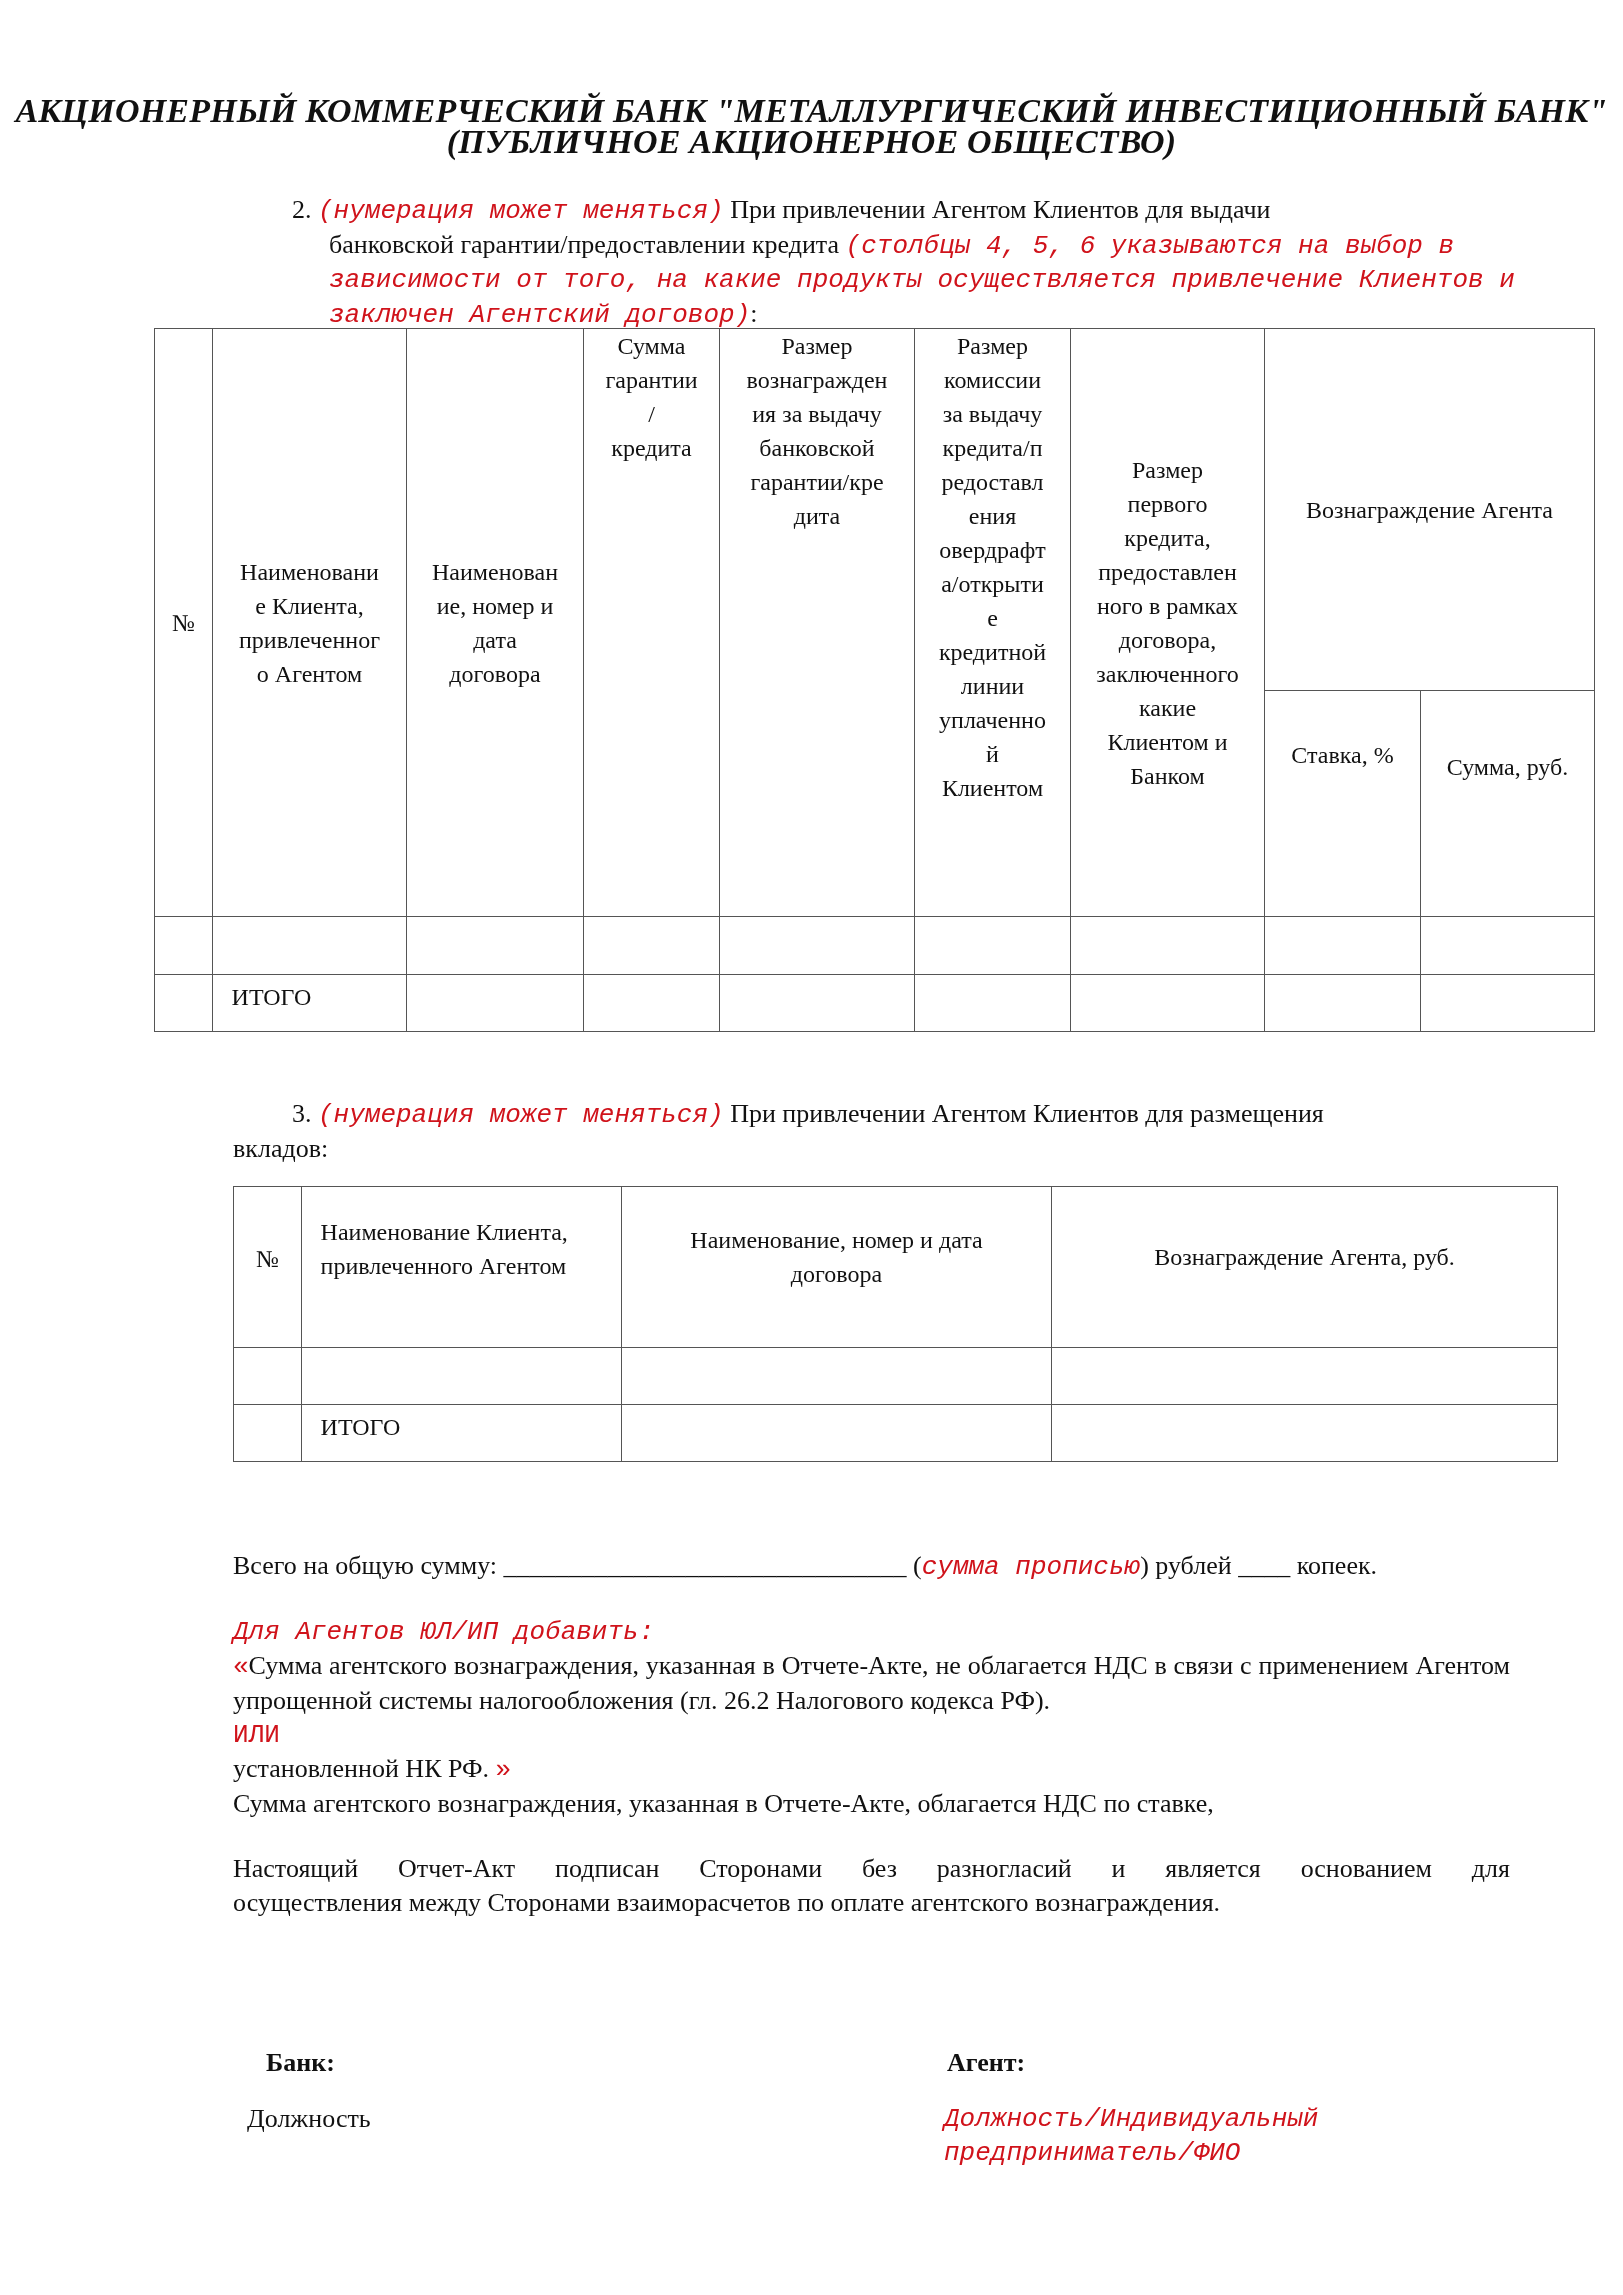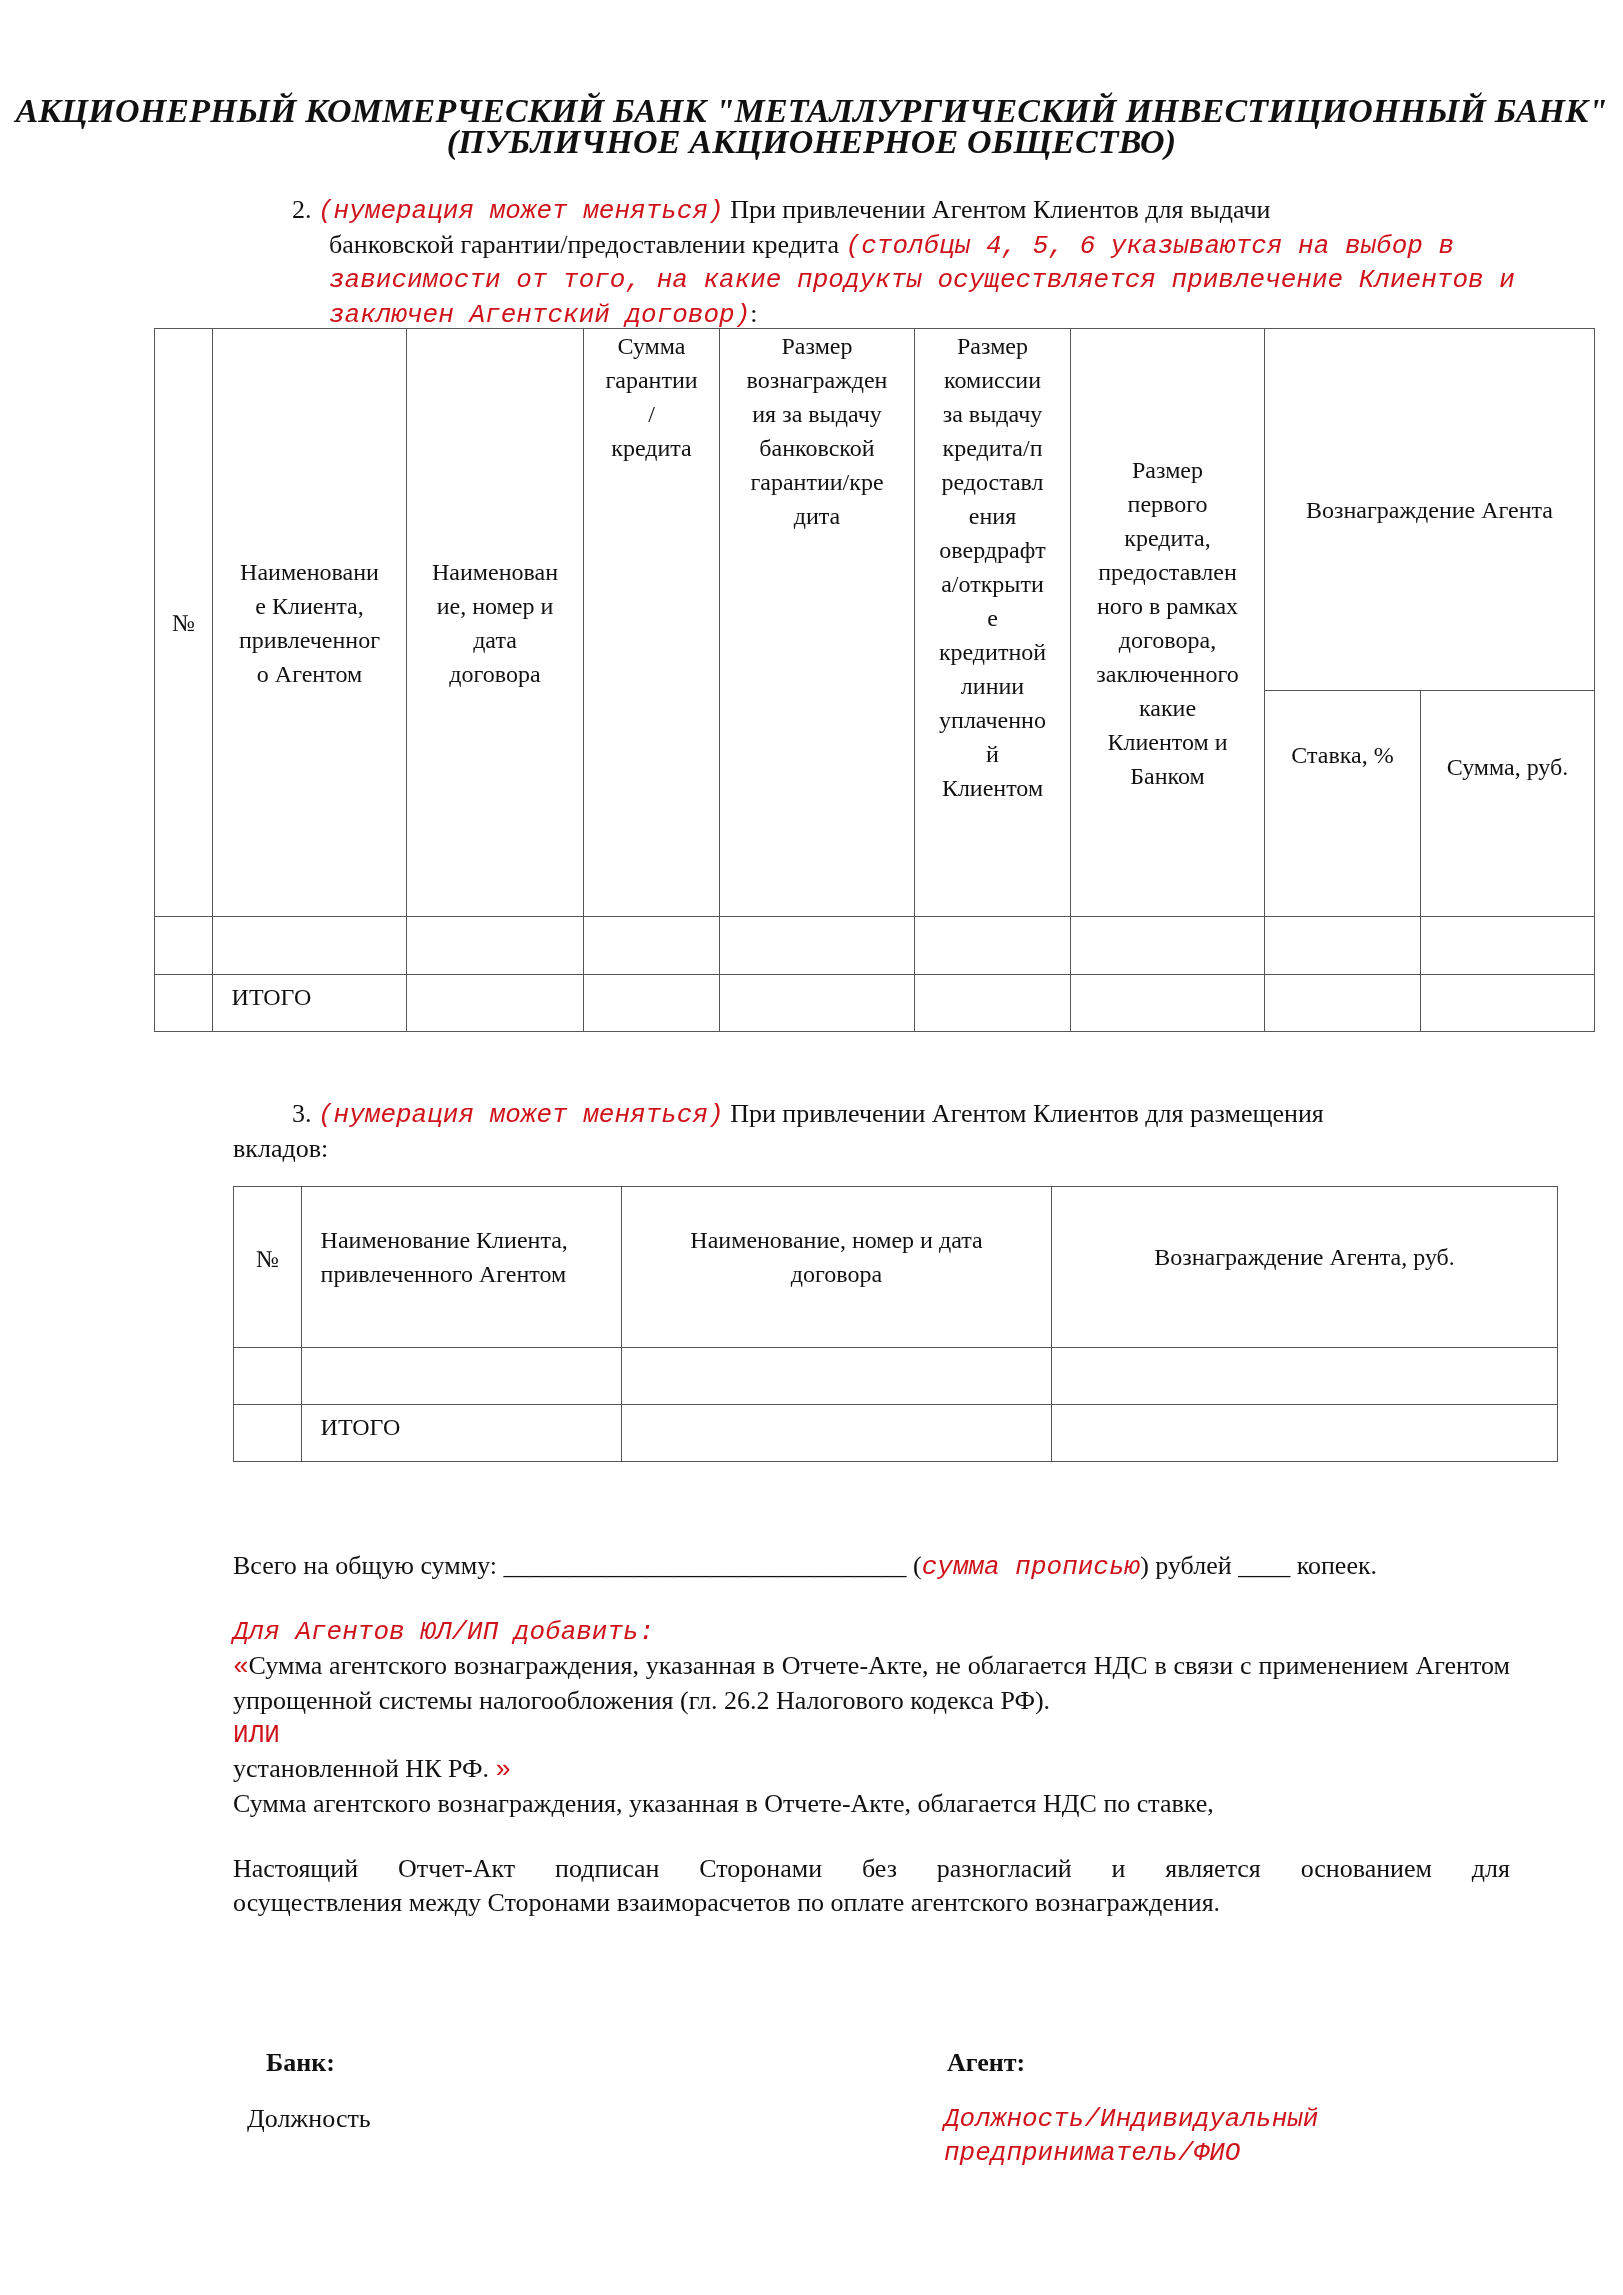--- a/index.html
+++ b/index.html
@@ -163,21 +163,21 @@
 <table id="t2">
   <colgroup>
     <col style="width:68px">
       <col style="width:320px">
       <col style="width:430px">
       <col style="width:506px">
   </colgroup>
   <tbody>
       <tr style="height:161px;">
     <td style="vertical-align:top; padding-top:55px;">№</td>
-    <td class="lft" style="vertical-align:top; padding-top:36px;">
+    <td class="lft" style="vertical-align:top; padding-top:28px;">
           <div>Наименование Клиента,</div>
           <div>привлеченного Агентом</div>
         </td>
     <td style="vertical-align:top; padding-top:36px;">
           <div>Наименование, номер и дата</div>
           <div>договора</div>
         </td>
     <td style="vertical-align:top; padding-top:53px;">Вознаграждение Агента, руб.</td>
   </tr>
   <tr style="height:57px;">

